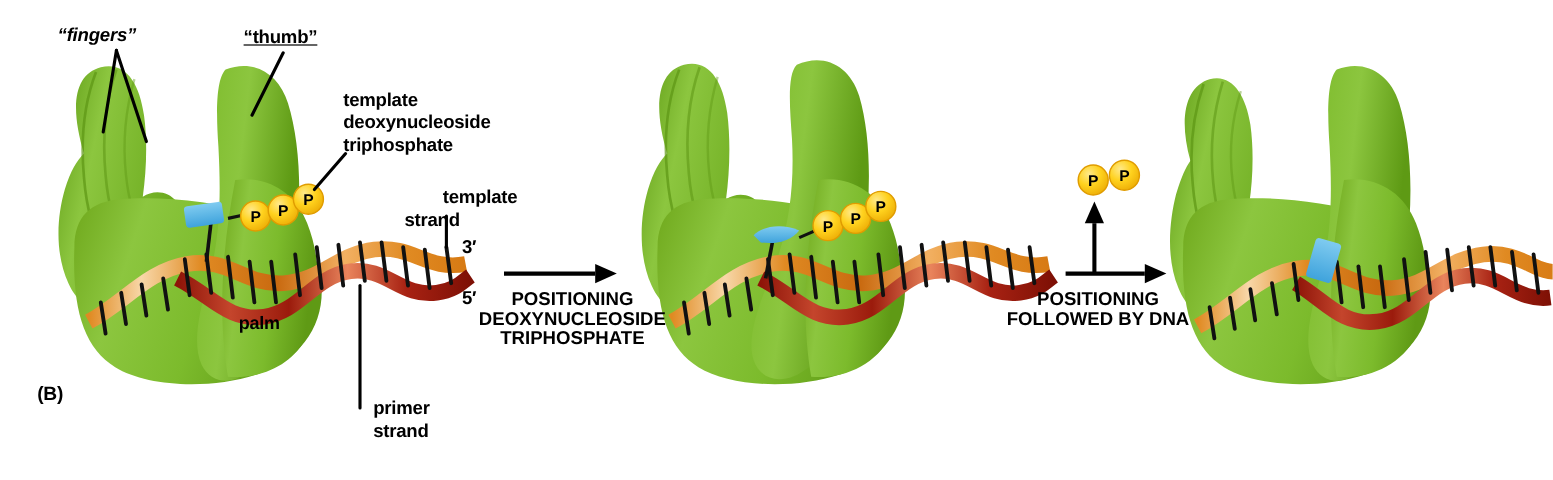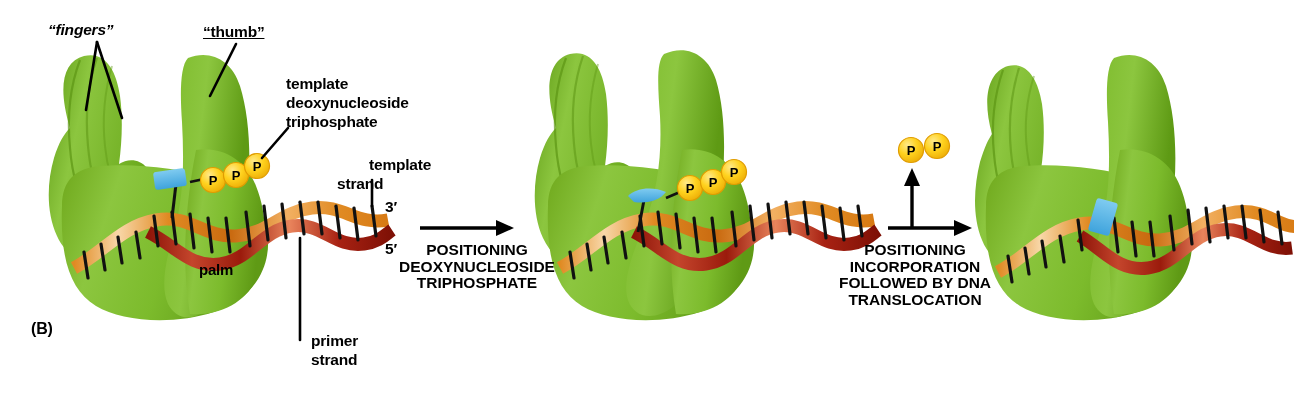--- a/index.html
+++ b/index.html
@@ -395,18 +395,16 @@
   <div class="lbl lbl-panel" style="left:31px; top:320px;">(B)</div>
 
   <div style="position:absolute; left:398px; top:242px; width:158px;">
     <div class="lbl lbl-caps" style="position:relative; left:0; top:0;">POSITIONING</div>
     <div class="lbl lbl-caps" style="position:relative; left:0; top:0;">DEOXYNUCLEOSIDE</div>
     <div class="lbl lbl-caps" style="position:relative; left:0; top:0;">TRIPHOSPHATE</div>
   </div>
 
   <div style="position:absolute; left:836px; top:242px; width:158px;">
     <div class="lbl lbl-caps" style="position:relative; left:0; top:0;">POSITIONING</div>
-    <div class="lbl lbl-caps" style="position:relative; left:0; top:0;">INCORPORATION</div>
     <div class="lbl lbl-caps" style="position:relative; left:0; top:0;">FOLLOWED BY DNA</div>
-    <div class="lbl lbl-caps" style="position:relative; left:0; top:0;">TRANSLOCATION</div>
   </div>
 
 </div>
 
 </body></html>

